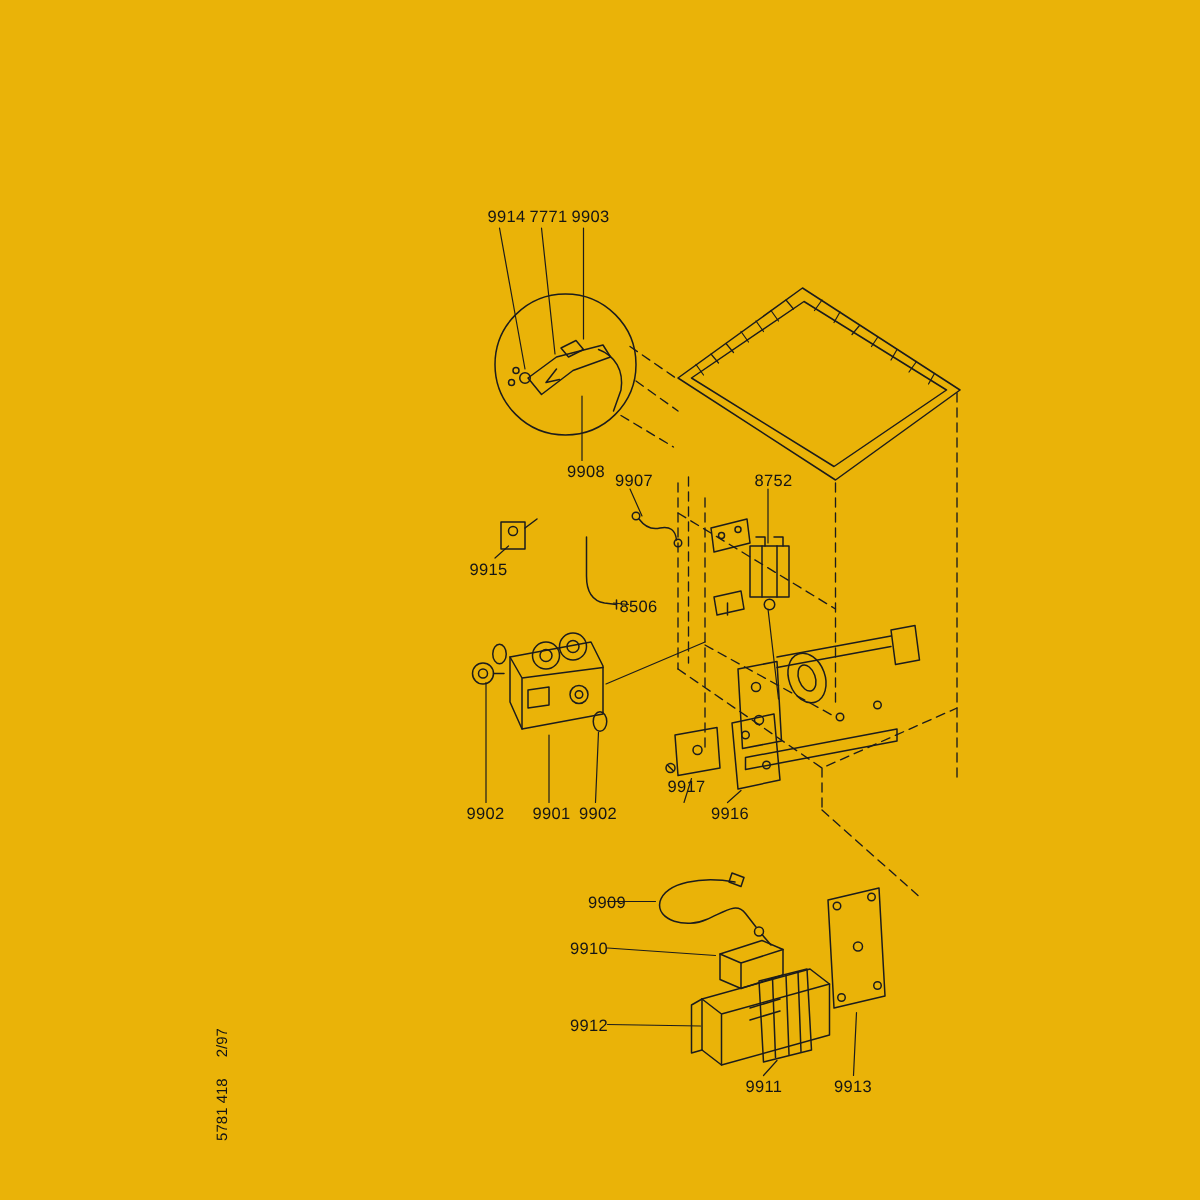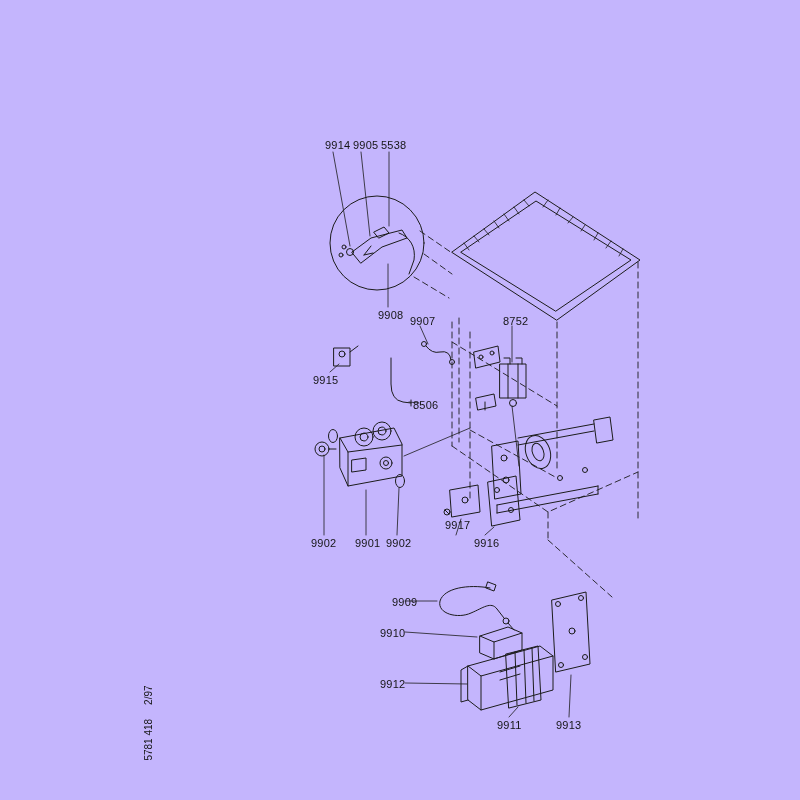--- a/index.html
+++ b/index.html
@@ -4,21 +4,21 @@
 <style>
   html, body { margin: 0; padding: 0; }
   body {
     width: 800px; height: 800px;
     background: #ffffff;
     font-family: "Liberation Sans", sans-serif;
   }
   .page {
     position: relative;
     width: 800px; height: 800px;
-    background: #c4b5fd;
+    background: #eab308;
     overflow: hidden;
   }
   svg.art { position: absolute; left: 0; top: 0; }
   .part-label {
     position: absolute;
     font-size: 11px;
     color: #151515;
     letter-spacing: 0.2px;
     white-space: nowrap;
   }
@@ -196,22 +196,22 @@
         <path d="M405,601 L437,601"></path>
         <path d="M405,632 L477,637"></path>
         <path d="M405,683 L467,684"></path>
         <path d="M509,717 L518,707"></path>
         <path d="M569,717 L571,675"></path>
       </g>
     </g>
   </svg>
 
   <div class="part-label" style="left:325px;top:139px">9914</div>
-  <div class="part-label" style="left:353px;top:139px">9905</div>
-  <div class="part-label" style="left:381px;top:139px">5538</div>
+  <div class="part-label" style="left:353px;top:139px">7771</div>
+  <div class="part-label" style="left:381px;top:139px">9903</div>
   <div class="part-label" style="left:378px;top:309px">9908</div>
   <div class="part-label" style="left:410px;top:315px">9907</div>
   <div class="part-label" style="left:503px;top:315px">8752</div>
   <div class="part-label" style="left:313px;top:374px">9915</div>
   <div class="part-label" style="left:413px;top:399px">8506</div>
   <div class="part-label" style="left:311px;top:537px">9902</div>
   <div class="part-label" style="left:355px;top:537px">9901</div>
   <div class="part-label" style="left:386px;top:537px">9902</div>
   <div class="part-label" style="left:445px;top:519px">9917</div>
   <div class="part-label" style="left:474px;top:537px">9916</div>

